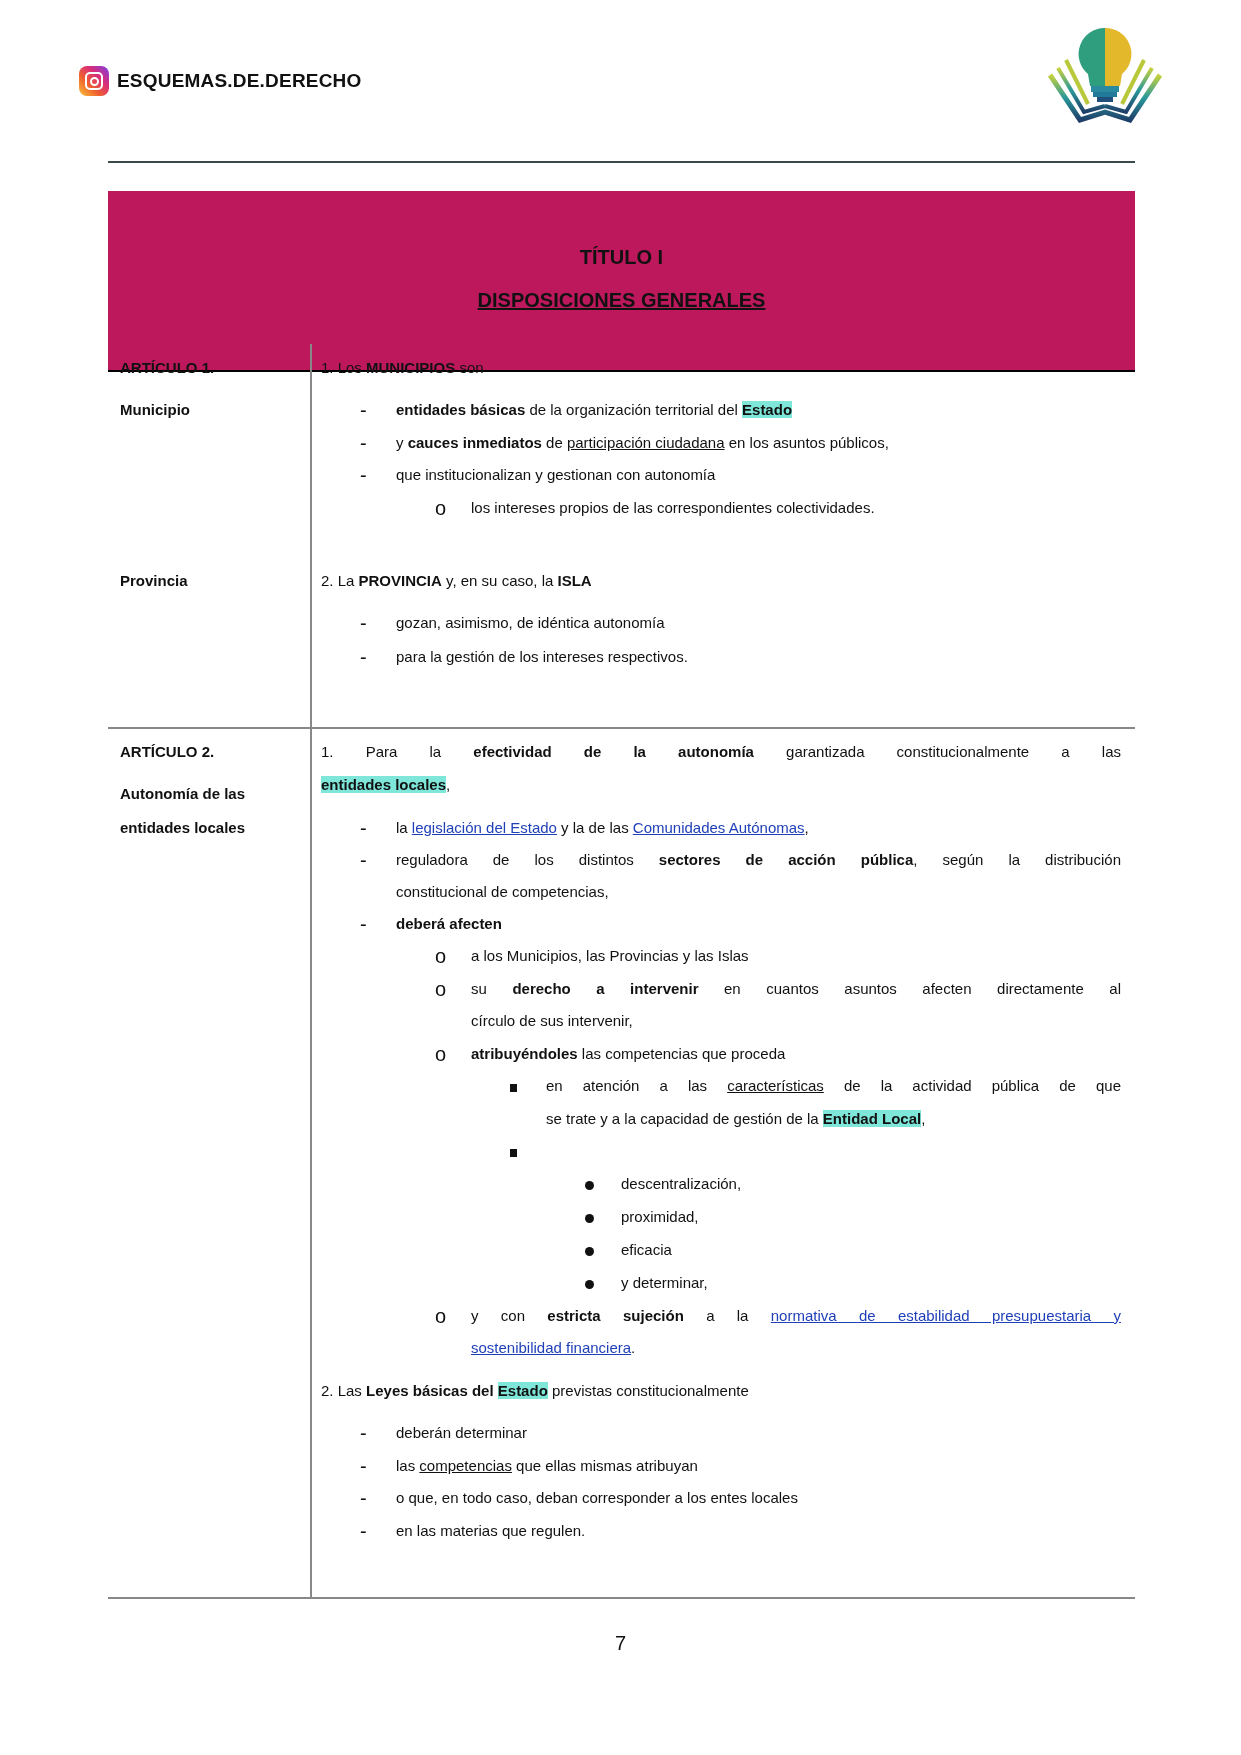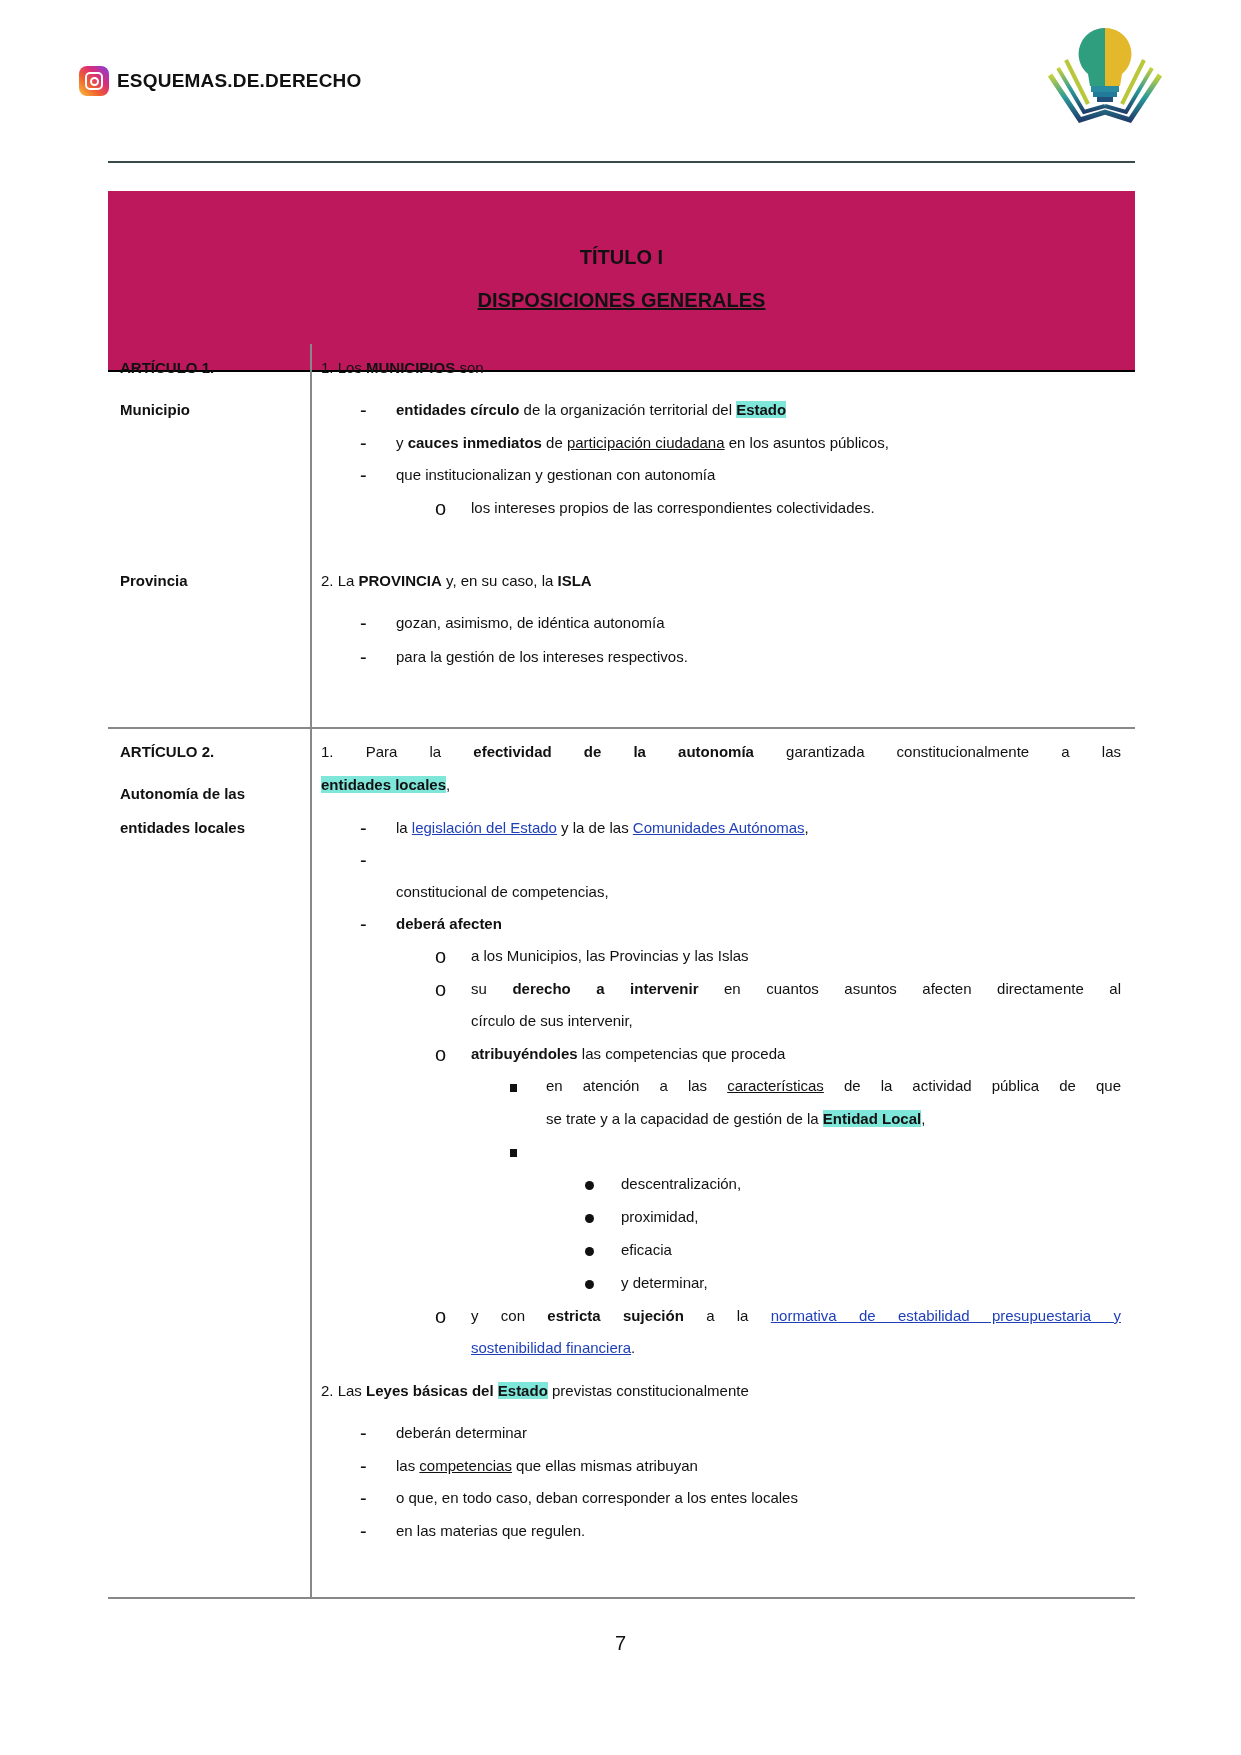--- a/index.html
+++ b/index.html
@@ -84,21 +84,21 @@
   <div class="hline" style="top:564px"></div>
   <div class="hline" style="top:1434px"></div>
 
   <div class="ln lbl" style="top:190px">ARTÍCULO 1.</div>
   <div class="ln lbl" style="top:232px">Municipio</div>
   <div class="ln lbl" style="top:403px">Provincia</div>
 
   <div class="ln c0" style="top:190px"><span>1. Los </span><b>MUNICIPIOS</b><span> son</span></div>
 
   <div class="mk d1" style="top:232px">-</div>
-  <div class="ln t1x" style="top:232px"><b>entidades círculo</b><span> de la organización territorial del </span><b class="hl">Estado</b></div>
+  <div class="ln t1x" style="top:232px"><b>entidades básicas</b><span> de la organización territorial del </span><b class="hl">Estado</b></div>
 
   <div class="mk d1" style="top:265px">-</div>
   <div class="ln t1x" style="top:265px"><span>y </span><b>cauces inmediatos</b><span> de </span><span class="u">participación ciudadana</span><span> en los asuntos públicos,</span></div>
 
   <div class="mk d1" style="top:297px">-</div>
   <div class="ln t1x" style="top:297px">que institucionalizan y gestionan con autonomía</div>
 
   <div class="mk d2" style="top:330px">o</div>
   <div class="ln t2x" style="top:330px">los intereses propios de las correspondientes colectividades.</div>
 
@@ -114,20 +114,21 @@
   <div class="ln lbl" style="top:616px">Autonomía de las</div>
   <div class="ln lbl" style="top:650px">entidades locales</div>
 
   <div class="ln c0j" style="top:574px"><span>1. Para la </span><b>efectividad de la autonomía</b><span> garantizada constitucionalmente a las</span></div>
   <div class="ln c0" style="top:607px"><b class="hl">entidades locales</b><span>,</span></div>
 
   <div class="mk d1" style="top:650px">-</div>
   <div class="ln t1x" style="top:650px"><span>la </span><span class="lk">legislación del Estado</span><span> y la de las </span><span class="lk">Comunidades Autónomas</span><span>,</span></div>
 
   <div class="mk d1" style="top:682px">-</div>
+  <div class="ln t1x jw" style="top:682px"><span>reguladora de los distintos </span><b>sectores de acción pública</b><span>, según la distribución</span></div>
   <div class="ln t1x" style="top:714px">constitucional de competencias,</div>
 
   <div class="mk d1" style="top:746px">-</div>
   <div class="ln t1x" style="top:746px"><b>deberá afecten</b></div>
 
   <div class="mk d2" style="top:778px">o</div>
   <div class="ln t2x" style="top:778px">a los Municipios, las Provincias y las Islas</div>
 
   <div class="mk d2" style="top:811px">o</div>
   <div class="ln t2x jw2" style="top:811px"><span>su </span><b>derecho a intervenir</b><span> en cuantos asuntos afecten directamente al</span></div>

